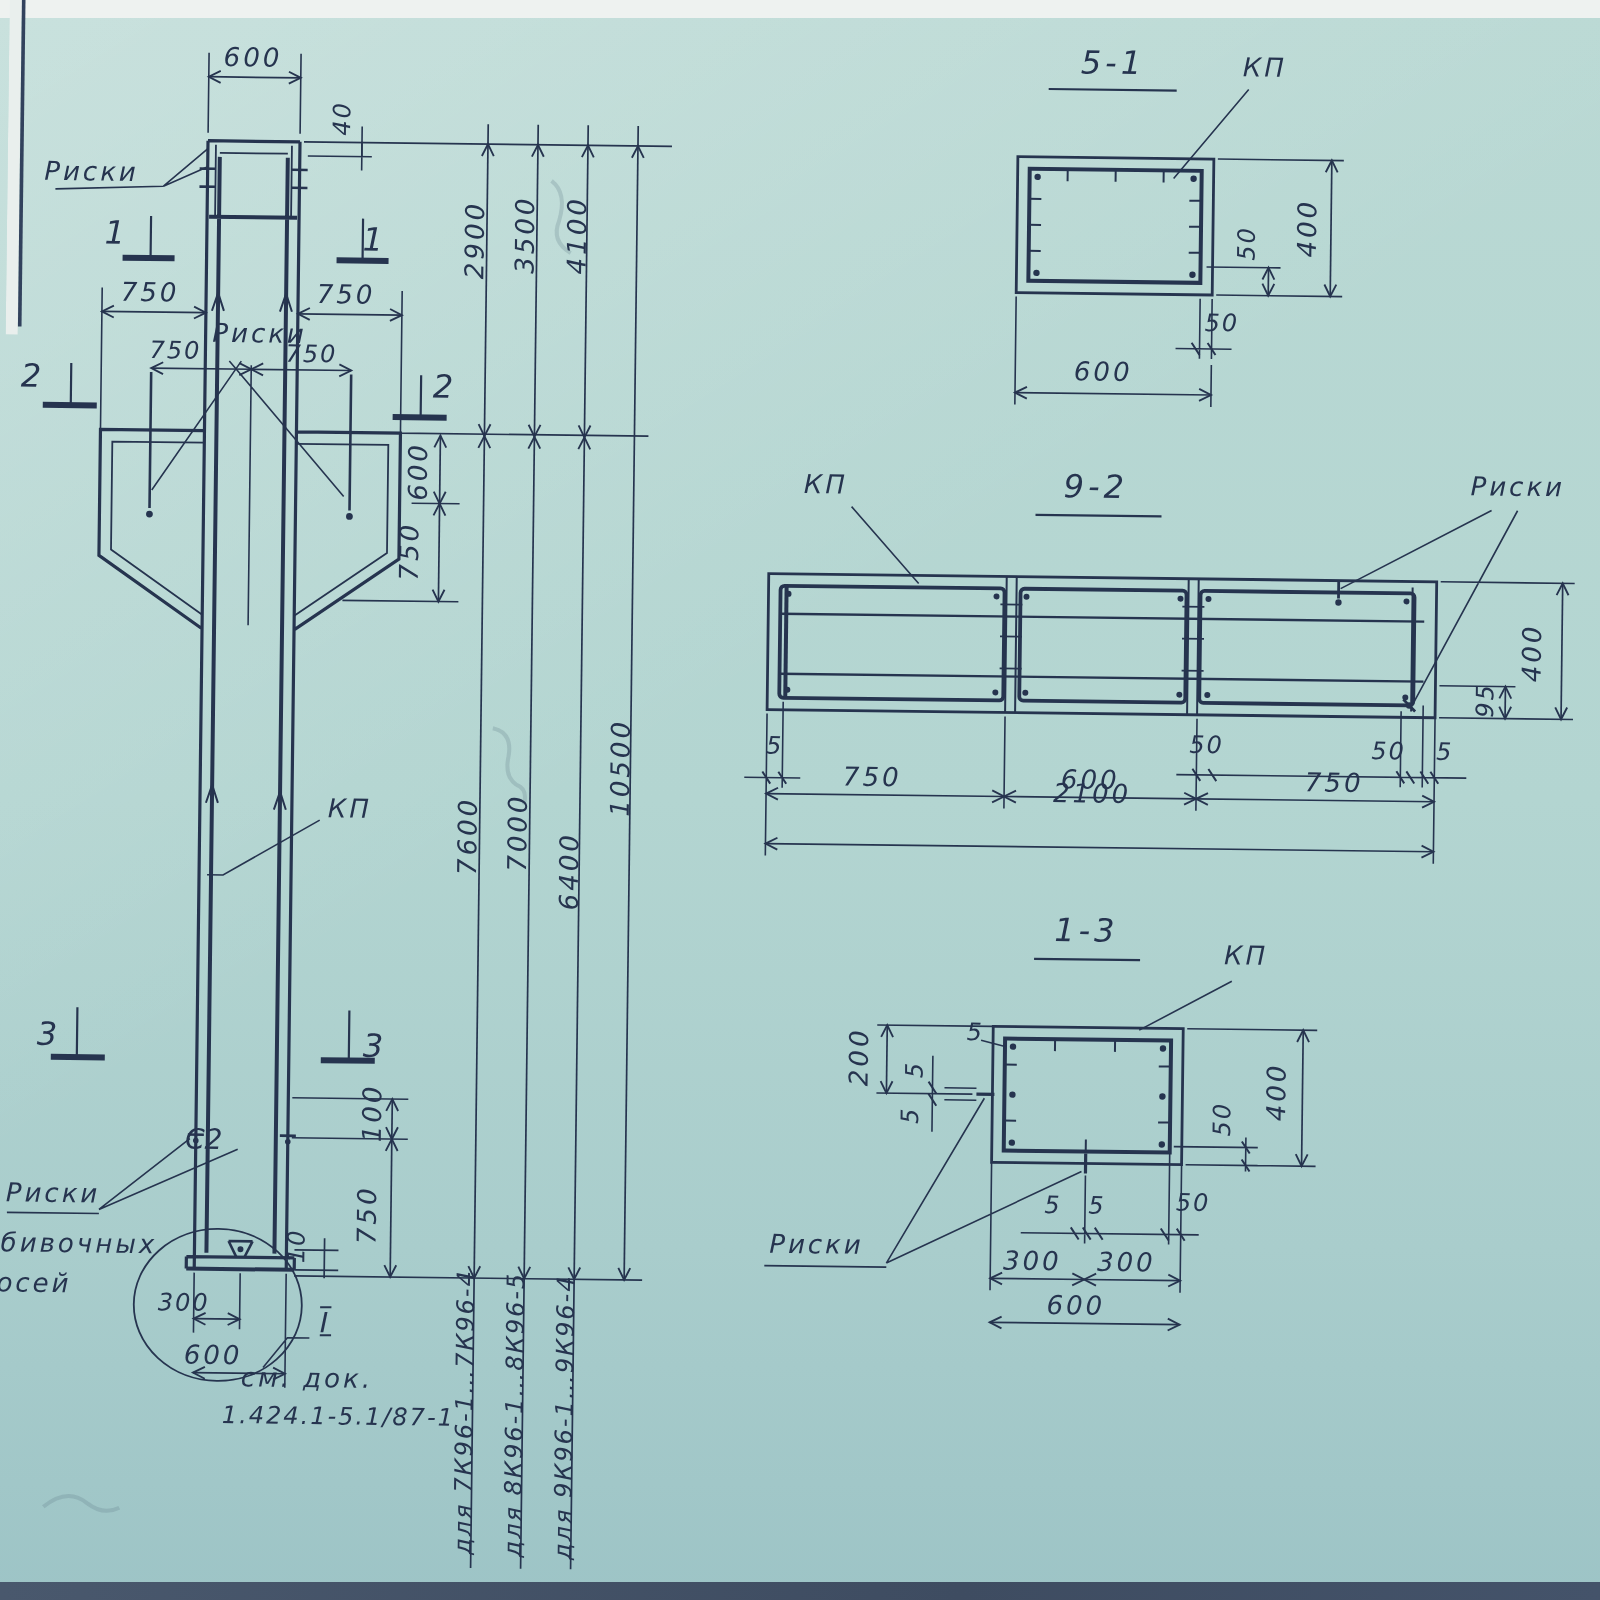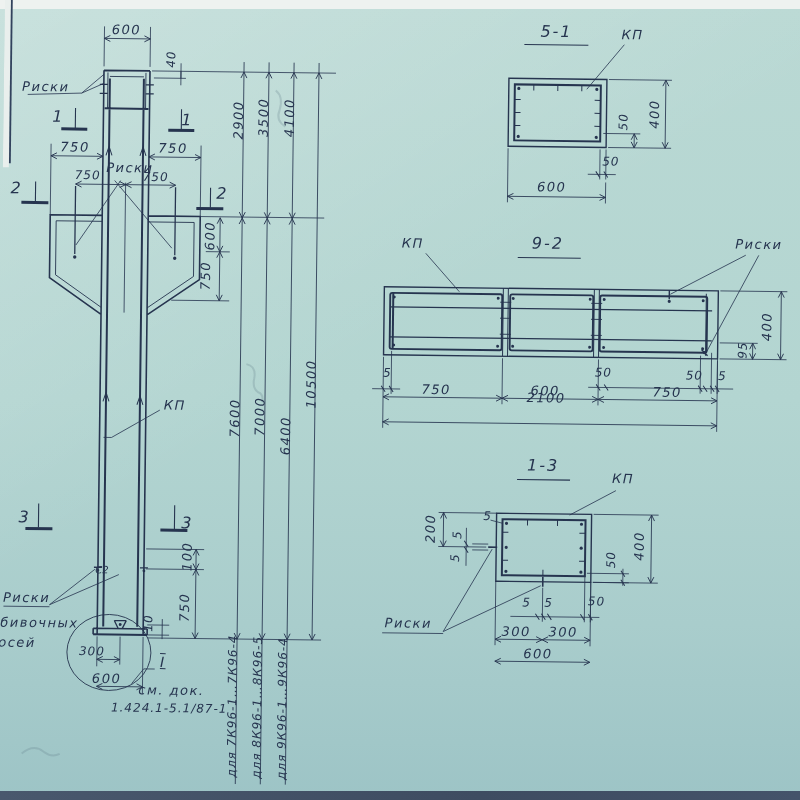--- a/index.html
+++ b/index.html
@@ -16,21 +16,21 @@
   .sheet{position:absolute;left:0;top:0;width:800px;height:800px;
     transform:rotate(0.7deg);transform-origin:400px 400px;}
   svg{position:absolute;left:0;top:0;}
   .lbl{
     position:absolute;transform:translate(-50%,-50%);
     font-style:italic;font-size:13px;letter-spacing:1.5px;
     color:#26344f;white-space:nowrap;line-height:1;
   }
   .r90{transform:translate(-50%,-50%) rotate(-90deg);}
   .big{font-size:16px;letter-spacing:2px;}
-  .sm{font-size:10px;letter-spacing:0;}
+  .sm{font-size:14px;letter-spacing:0;}
   .md{font-size:12px;letter-spacing:1px;}
   .roman{text-decoration:overline underline;font-size:14px;}
 </style>
 </head>
 <body>
 
 <div id="photo">
   <div class="strip-top"></div>
 
   <div class="sheet">
@@ -253,21 +253,21 @@
     <div class="lbl r90" style="left:189px;top:559px">100</div>
     <div class="lbl r90 md" style="left:151px;top:626px">10</div>
     <div class="lbl r90" style="left:187px;top:610px">750</div>
     <div class="lbl sm" style="left:104px;top:574px">С2</div>
     <div class="lbl" style="left:29px;top:602px">Риски</div>
     <div class="lbl" style="left:38px;top:627px">збивочных</div>
     <div class="lbl" style="left:20px;top:647px">осей</div>
     <div class="lbl md" style="left:95px;top:655px">300</div>
     <div class="lbl" style="left:110px;top:682px">600</div>
     <div class="lbl roman" style="left:166px;top:665px">I</div>
-    <div class="lbl" style="left:175px;top:693px">см. док.</div>
+    <div class="lbl" style="left:157px;top:693px">см. док.</div>
     <div class="lbl md" style="left:173px;top:711px">1.424.1-5.1/87-1</div>
 
     <div class="lbl r90" style="left:235px;top:122px">2900</div>
     <div class="lbl r90" style="left:260px;top:119px">3500</div>
     <div class="lbl r90" style="left:286px;top:119px">4100</div>
     <div class="lbl r90" style="left:235px;top:420px">7600</div>
     <div class="lbl r90" style="left:260px;top:418px">7000</div>
     <div class="lbl r90" style="left:286px;top:437px">6400</div>
     <div class="lbl r90" style="left:311px;top:385px">10500</div>
 

